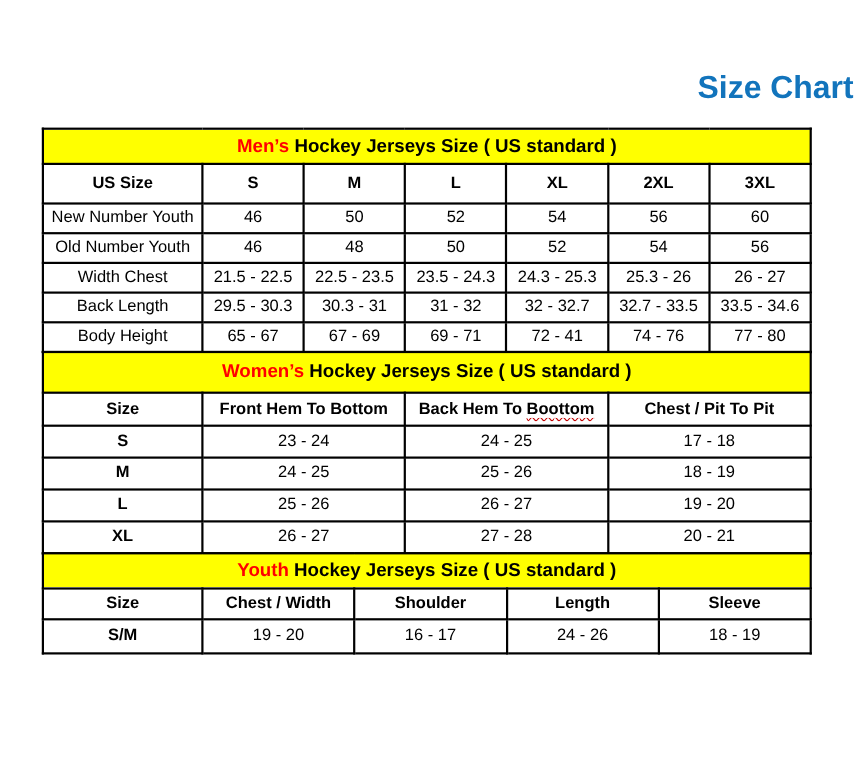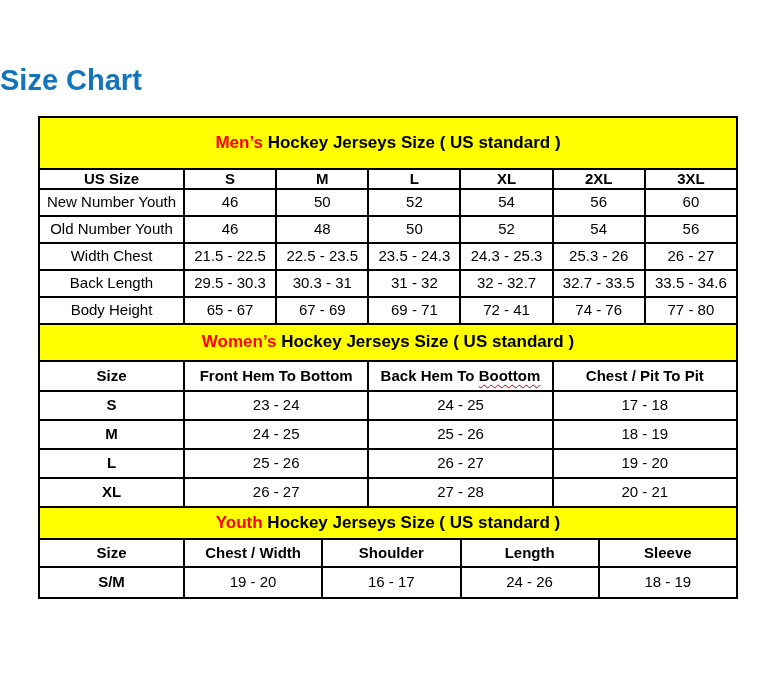--- a/index.html
+++ b/index.html
@@ -8,43 +8,43 @@
     --red:#FF0000;
     --ink:#000000;
   }
   *{box-sizing:border-box;}
   html,body{margin:0;padding:0;}
   body{
     width:776px;height:692px;background:#ffffff;overflow:hidden;
     font-family:"Liberation Sans", sans-serif;color:var(--ink);
   }
   .title{
-    margin:64px 0 0 0;text-align:left;
+    margin:64px 0 0 0;text-align:right;
     font-size:29px;font-weight:bold;color:var(--title-blue);
   }
   .chart{margin:19px 0 0 38px;width:700px;}
   table{border-collapse:collapse;width:700px;table-layout:fixed;}
   table + table{margin-top:-2px;}
   th,td{
     border:2px solid var(--ink);
     text-align:center;vertical-align:middle;padding:0 2px;
     font-size:15px;line-height:1.1;
     white-space:nowrap;overflow:hidden;
   }
   th{font-weight:bold;}
   td{font-weight:normal;}
   td.b{font-weight:bold;}
   .sec td{
     background:var(--yellow);font-weight:bold;font-size:17px;
   }
   .sec .hl{color:var(--red);}
-  .sec-m td{height:52px;}
+  .sec-m td{height:32px;}
   .sec-w td{height:37px;}
   .sec-y td{height:32px;}
-  .hr-m th{height:20px;}
+  .hr-m th{height:36px;}
   .r-m td{height:27px;}
   .hr-w th{height:30px;}
   .r-w td{height:29px;}
   .hr-y th{height:28px;}
   .r-y td{height:31px;}
   .misspelled{
     text-decoration:underline wavy #C00000;
     text-decoration-thickness:1px;
     text-underline-offset:3px;
   }

